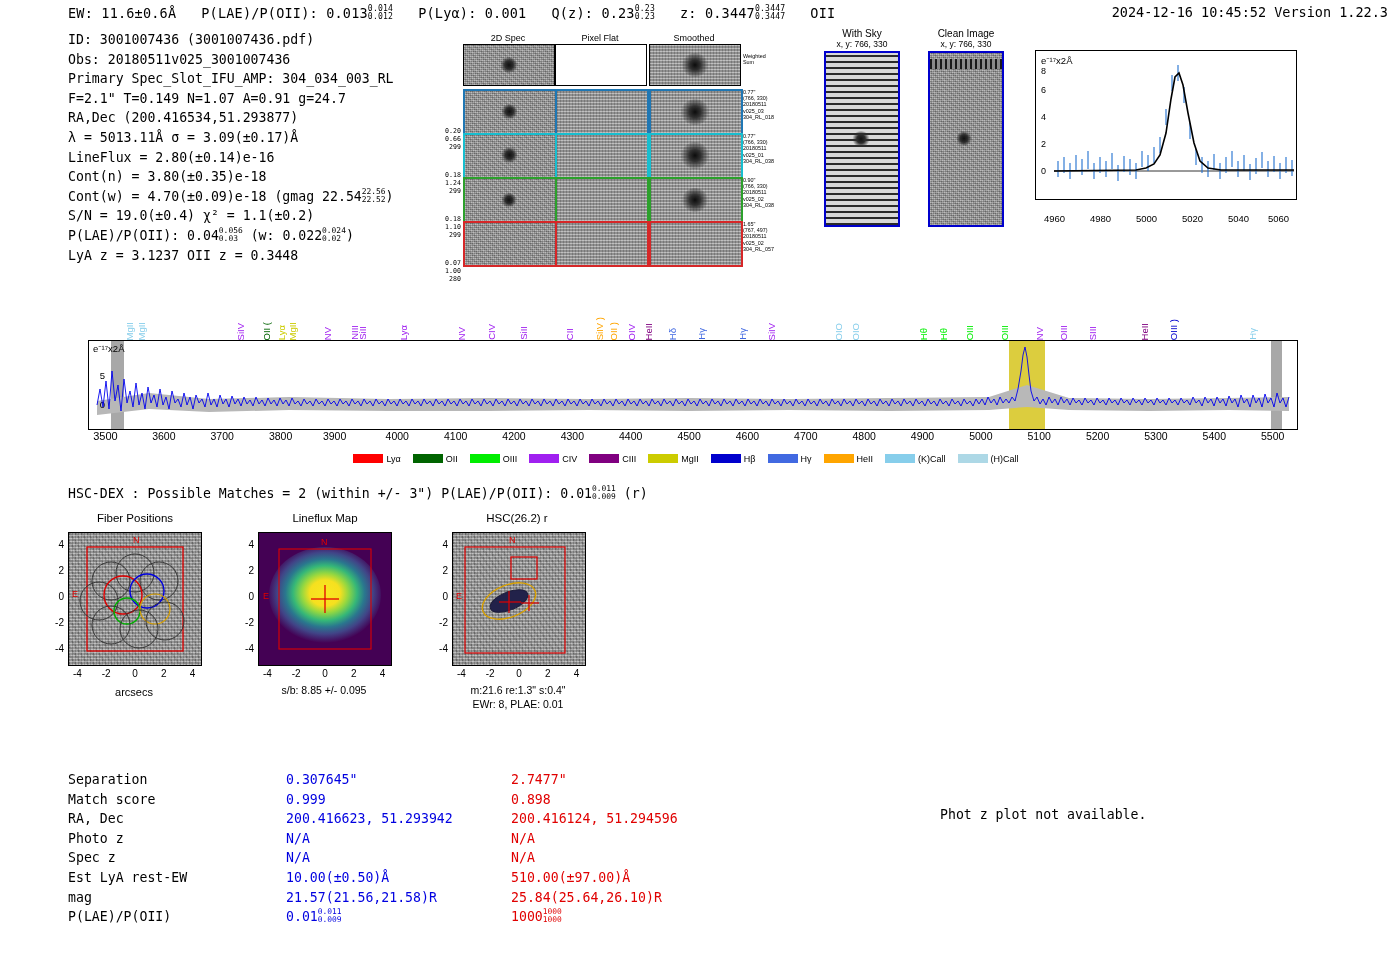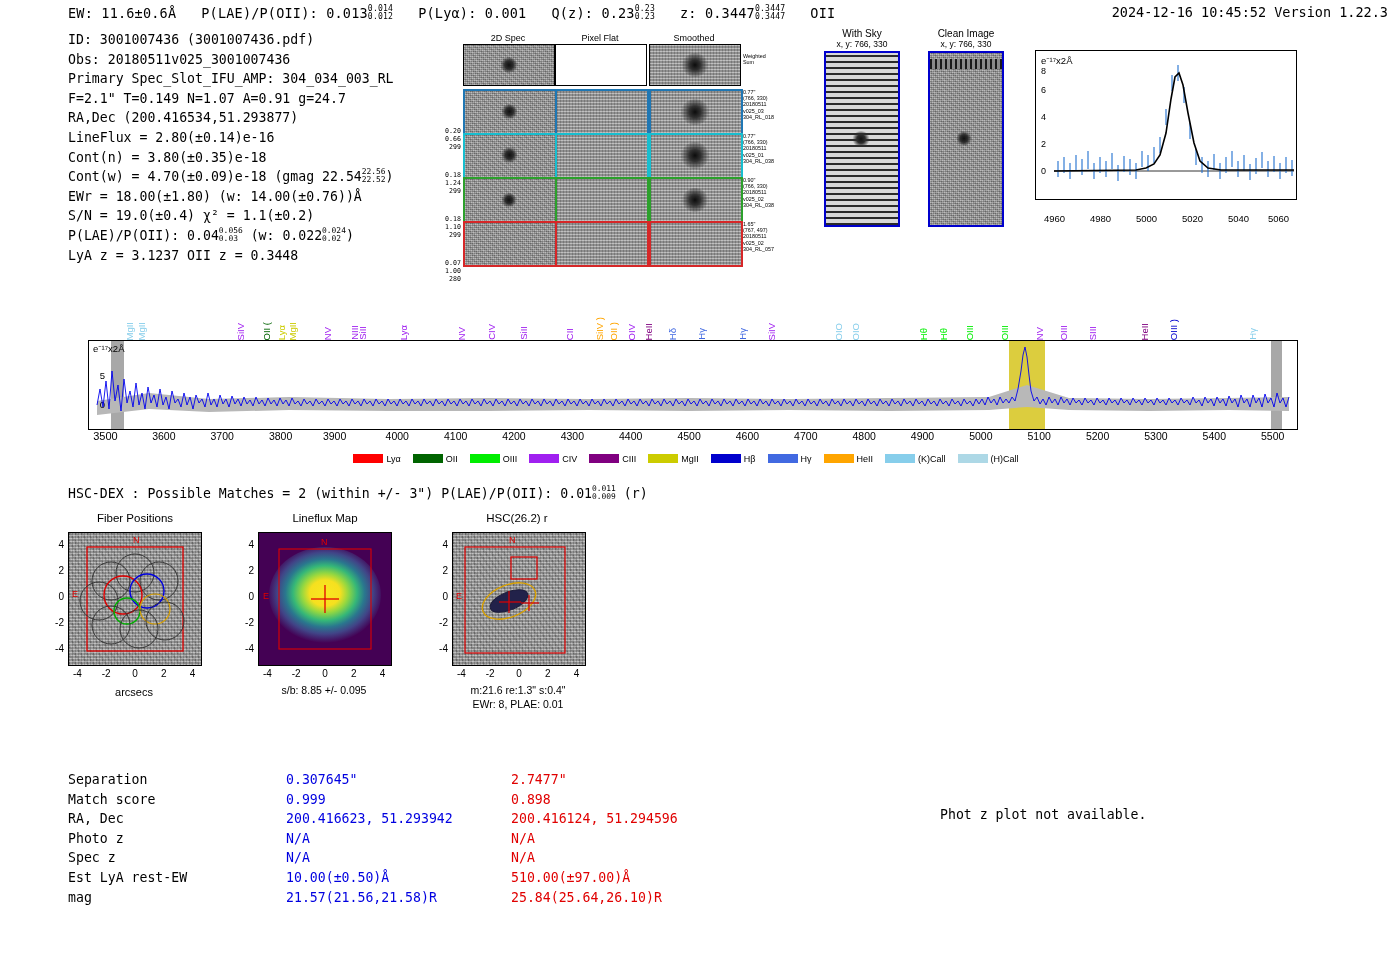--- a/index.html
+++ b/index.html
@@ -74,26 +74,26 @@
   <span>OII</span>
 </div>
 <div class="abs mono nw" id="datestamp">2024-12-16 10:45:52  Version 1.22.3</div>
 
 <div class="abs mono" id="info">
   <div>ID: 3001007436 (3001007436.pdf)</div>
   <div>Obs: 20180511v025_3001007436</div>
   <div>Primary Spec_Slot_IFU_AMP: 304_034_003_RL</div>
   <div>F=2.1"  T=0.149  N=1.07  A=0.91  g=24.7</div>
   <div>RA,Dec (200.416534,51.293877)</div>
+  <div>λ = 5013.11Å  σ = 3.09(±0.17)Å</div>
   <div>LineFlux = 2.80(±0.14)e-16</div>
   <div>Cont(n) = 3.80(±0.35)e-18</div>
   <div class="nw">
     <span>Cont(w) = 4.70(±0.09)e-18 (gmag 22.54</span><span class="stack"><span>22.56</span><br><span>22.52</span></span><span>)</span>
   </div>
-  <div>EWr = 18.00(±1.80) (w: 14.00(±0.76))Å</div>
   <div>S/N = 19.0(±0.4)   χ² = 1.1(±0.2)</div>
   <div class="nw">
     <span>P(LAE)/P(OII): 0.04</span><span class="stack"><span>0.056</span><br><span>0.03</span></span>
     <span>(w: 0.022</span><span class="stack"><span>0.024</span><br><span>0.02</span></span><span>)</span>
   </div>
   <div>LyA z = 3.1237  OII z = 0.3448</div>
 </div>
 
 <div class="abs" style="left:463px;top:33px;width:310px;height:225px;">
 
@@ -460,16 +460,21 @@
         <tr>
           <td style="width: 218px; padding: 0px;">Est LyA rest-EW</td>
           <td class="blue nw" style="width: 225px; padding: 0px;">10.00(±0.50)Å</td>
           <td class="red nw" style="padding: 0px;">510.00(±97.00)Å</td>
         </tr>
         <tr>
           <td style="width: 218px; padding: 0px;">mag</td>
           <td class="blue nw" style="width: 225px; padding: 0px;">21.57(21.56,21.58)R</td>
           <td class="red nw" style="padding: 0px;">25.84(25.64,26.10)R</td>
         </tr>
+        <tr>
+          <td style="width: 218px; padding: 0px;">P(LAE)/P(OII)</td>
+          <td class="blue nw" style="width: 225px; padding: 0px;"><span>0.01</span><span class="stack"><span>0.011</span><br><span>0.009</span></span></td>
+          <td class="red nw" style="padding: 0px;"><span>1000</span><span class="stack"><span>1000</span><br><span>1000</span></span></td>
+        </tr>
       </tbody>
   </table>
 </div>
 <div class="abs mono" style="left:940px;top:807px;font-size:13.2px;">Phot z plot not available.</div>
 
 </body></html>

